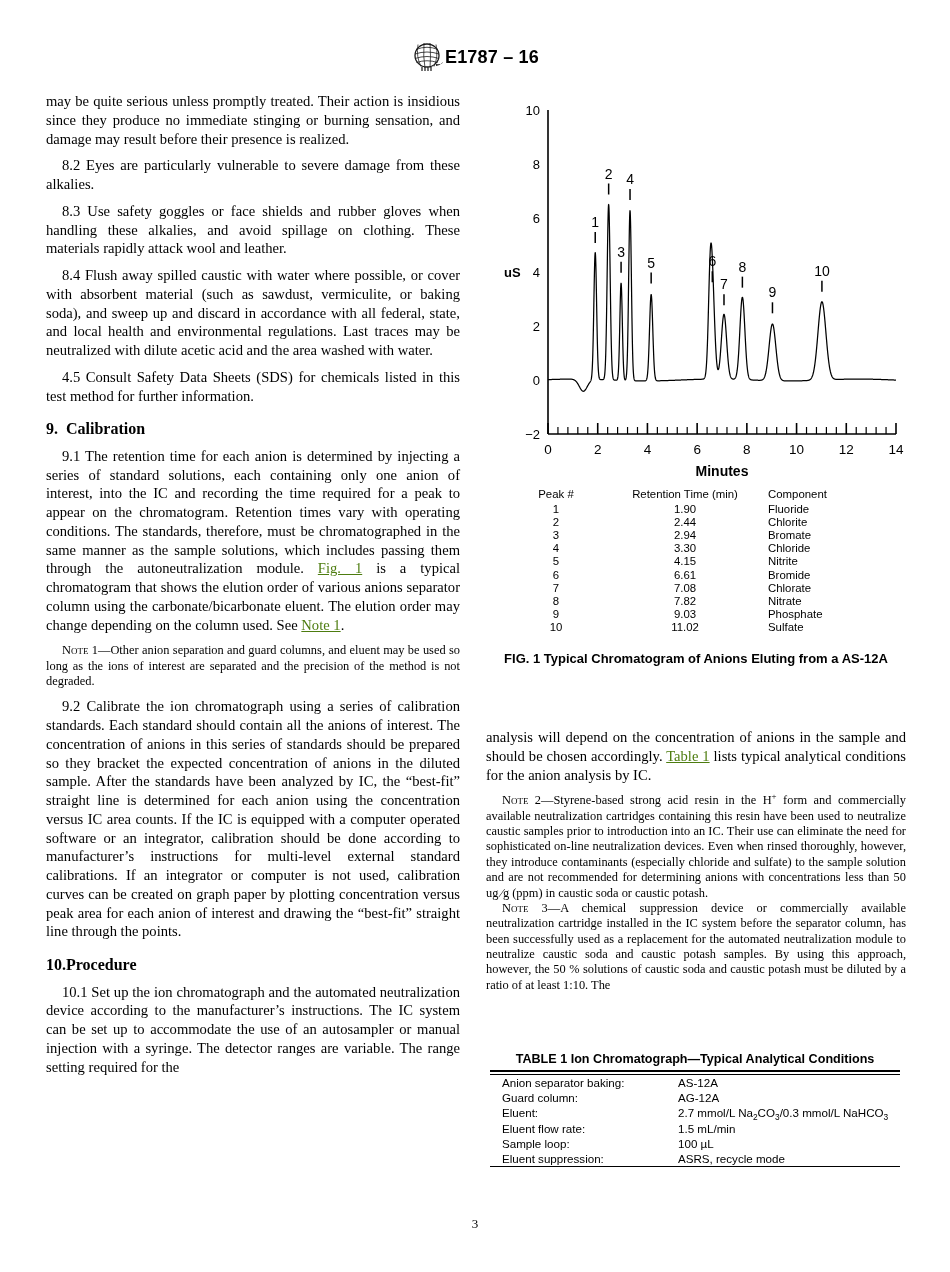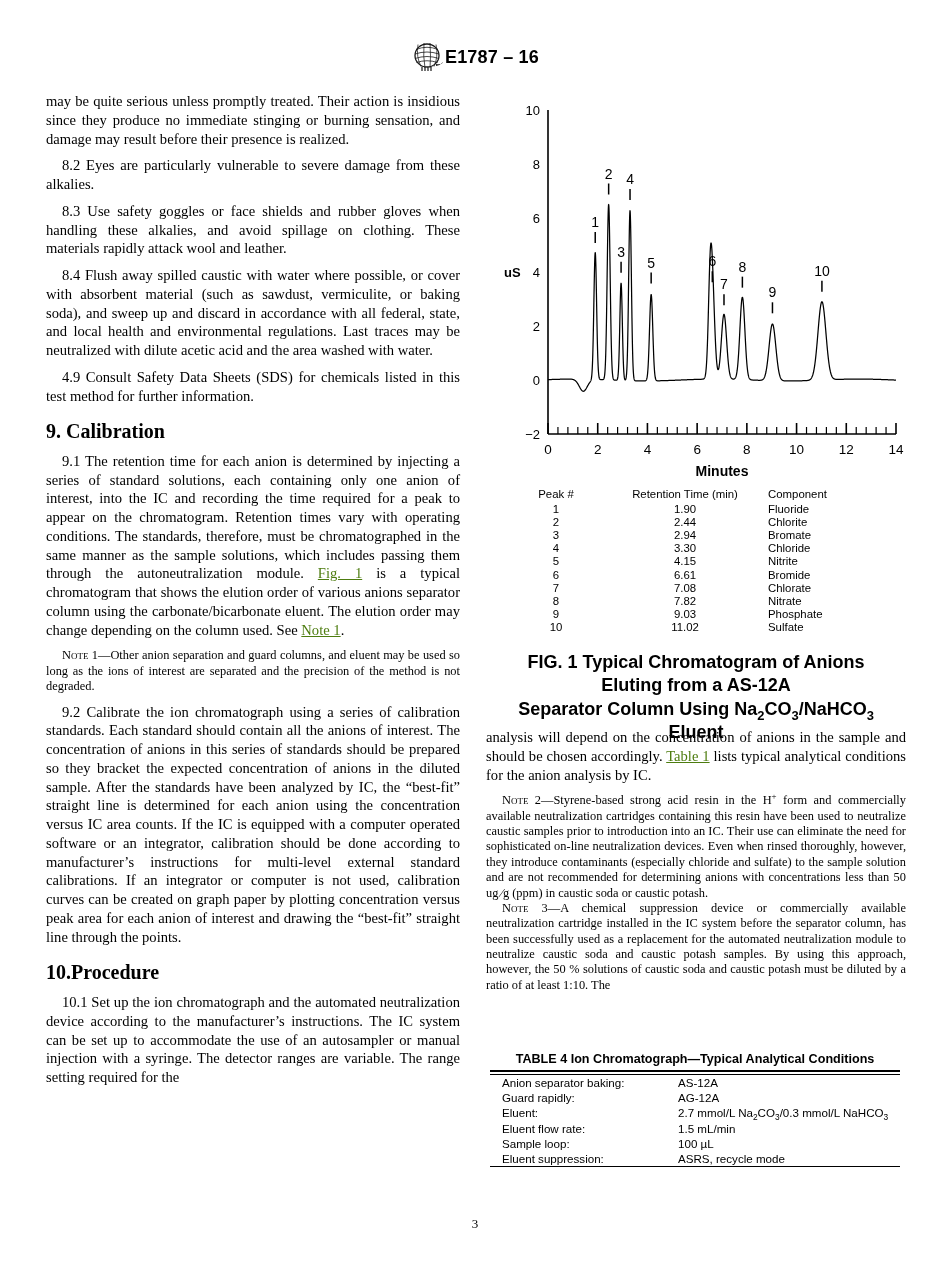--- a/index.html
+++ b/index.html
@@ -36,21 +36,21 @@
   .col-right-bottom {
     position:absolute; left:486px; top:728px; width:420px;
     font-size:14.6px; line-height:1.285; text-align:justify;
   }
 
   p.body { margin:0 0 0 0; text-indent:16px; }
   p.cont { margin:0; text-indent:0; }
   p.gap  { margin-top:8px; }
   h3.sec {
     font-family:"Liberation Serif", serif;
-    font-weight:bold; font-size:20px;
+    font-weight:bold; font-size:16px;
     margin:14px 0 7px 0; text-indent:0;
   }
   h3.sec .num { display:inline-block; min-width:20px; }
 
   .xref { color:#4d7c0f; }
 
   .note {
     font-size:12.4px; line-height:1.24;
     text-align:justify; margin:9px 0 0 0; text-indent:16px;
   }
@@ -71,21 +71,21 @@
   .peak-table th {
     font-weight:normal; padding:0 0 2px 0;
   }
   .peak-table td { padding:0.6px 0; }
   .pt-c1 { width:92px; text-align:center; }
   .pt-c2 { width:166px; text-align:center; }
   .pt-c3 { width:114px; text-align:left; padding-left:6px; }
 
   .fig-caption {
     font-family:"Liberation Sans", sans-serif;
-    font-weight:bold; font-size:18px; line-height:1.3;
+    font-weight:bold; font-size:13px; line-height:1.3;
     text-align:center; margin:17px 10px 0 10px;
   }
 
   
   .table1 {
     position:absolute; left:490px; top:1052px; width:410px;
     font-family:"Liberation Sans", sans-serif;
   }
   .t1-title {
     font-weight:bold; font-size:12.6px; text-align:center;
@@ -125,21 +125,21 @@
     </svg>
     <span class="desig">E1787 – 16</span>
   </div>
 
   <div class="col-left">
 
     <p class="body cont">may be quite serious unless promptly treated. Their action is insidious since they produce no immediate stinging or burning sensation, and damage may result before their presence is realized.</p>
     <p class="body gap">8.2 Eyes are particularly vulnerable to severe damage from these alkalies.</p>
     <p class="body gap">8.3 Use safety goggles or face shields and rubber gloves when handling these alkalies, and avoid spillage on clothing. These materials rapidly attack wool and leather.</p>
     <p class="body gap">8.4 Flush away spilled caustic with water where possible, or cover with absorbent material (such as sawdust, vermiculite, or baking soda), and sweep up and discard in accordance with all federal, state, and local health and environmental regulations. Last traces may be neutralized with dilute acetic acid and the area washed with water.</p>
-    <p class="body gap">4.9 Consult Safety Data Sheets (SDS) for chemicals listed in this test method for further information.</p>
+    <p class="body gap">4.5 Consult Safety Data Sheets (SDS) for chemicals listed in this test method for further information.</p>
 
     <h3 class="sec">
       <span class="num">9.</span><span>Calibration</span>
     </h3>
 
     <p class="body"><span>9.1 The retention time for each anion is determined by injecting a series of standard solutions, each containing only one anion of interest, into the IC and recording the time required for a peak to appear on the chromatogram. Retention times vary with operating conditions. The standards, therefore, must be chromatographed in the same manner as the sample solutions, which includes passing them through the autoneutralization module. </span><a class="xref" href="#">Fig. 1</a><span> is a typical chromatogram that shows the elution order of various anions separator column using the carbonate/bicarbonate eluent. The elution order may change depending on the column used. See </span><a class="xref" href="#">Note 1</a><span>.</span></p>
 
     <p class="note"><span class="nlabel">Note</span><span> 1</span><span>—Other anion separation and guard columns, and eluent may be used so long as the ions of interest are separated and the precision of the method is not degraded.</span></p>
 
     <p class="body gap">9.2 Calibrate the ion chromatograph using a series of calibration standards. Each standard should contain all the anions of interest. The concentration of anions in this series of standards should be prepared so they bracket the expected concentration of anions in the diluted sample. After the standards have been analyzed by IC, the “best-fit” straight line is determined for each anion using the concentration versus IC area counts. If the IC is equipped with a computer operated software or an integrator, calibration should be done according to manufacturer’s instructions for multi-level external standard calibrations. If an integrator or computer is not used, calibration curves can be created on graph paper by plotting concentration versus peak area for each anion of interest and drawing the “best-fit” straight line through the points.</p>
@@ -293,45 +293,44 @@
             <tr>
               <td class="pt-c1">10</td>
               <td class="pt-c2">11.02</td>
               <td class="pt-c3">Sulfate</td>
             </tr>
           </tbody>
       </table>
 
       <div class="fig-caption">
         <div>FIG. 1 Typical Chromatogram of Anions Eluting from a AS-12A</div>
-        <div><span>Separator Column Using Na</span><sub>2</sub><span>CO</span><sub>3</sub><span>/NaHCO</span><sub>3</sub><span> Eluent</span></div>
       </div>
     </div>
   </div>
 
   <div class="col-right-bottom">
     <p class="body cont"><span>analysis will depend on the concentration of anions in the sample and should be chosen accordingly. </span><a class="xref" href="#">Table 1</a><span> lists typical analytical conditions for the anion analysis by IC.</span></p>
 
     <p class="note"><span class="nlabel">Note</span><span> 2</span><span>—Styrene-based strong acid resin in the H</span><sup>+</sup><span> form and commercially available neutralization cartridges containing this resin have been used to neutralize caustic samples prior to introduction into an IC. Their use can eliminate the need for sophisticated on-line neutralization devices. Even when rinsed thoroughly, however, they introduce contaminants (especially chloride and sulfate) to the sample solution and are not recommended for determining anions with concentrations less than 50 ug ⁄g (ppm) in caustic soda or caustic potash.</span></p>
 
     <p class="note" style="margin-top:0"><span class="nlabel">Note</span><span> 3</span><span>—A chemical suppression device or commercially available neutralization cartridge installed in the IC system before the separator column, has been successfully used as a replacement for the automated neutralization module to neutralize caustic soda and caustic potash samples. By using this approach, however, the 50 % solutions of caustic soda and caustic potash must be diluted by a ratio of at least 1:10. The</span></p>
   </div>
 
   <div class="table1">
-    <div class="t1-title">TABLE 4 Ion Chromatograph—Typical Analytical Conditions</div>
+    <div class="t1-title">TABLE 1 Ion Chromatograph—Typical Analytical Conditions</div>
     <div class="t1-rule-top"></div>
     <div class="t1-rule-thin" style="margin-top:2px"></div>
     <table class="t1-body">
       <tbody id="t1-rows">
           <tr>
             <td class="t1-k">Anion separator baking:</td>
             <td class="t1-v">AS-12A</td>
           </tr>
           <tr>
-            <td class="t1-k">Guard rapidly:</td>
+            <td class="t1-k">Guard column:</td>
             <td class="t1-v">AG-12A</td>
           </tr>
           <tr>
             <td class="t1-k">Eluent:</td>
             <td class="t1-v">2.7 mmol/L Na<sub>2</sub>CO<sub>3</sub>/0.3 mmol/L NaHCO<sub>3</sub></td>
           </tr>
           <tr>
             <td class="t1-k">Eluent flow rate:</td>
             <td class="t1-v">1.5 mL/min</td>
           </tr>

